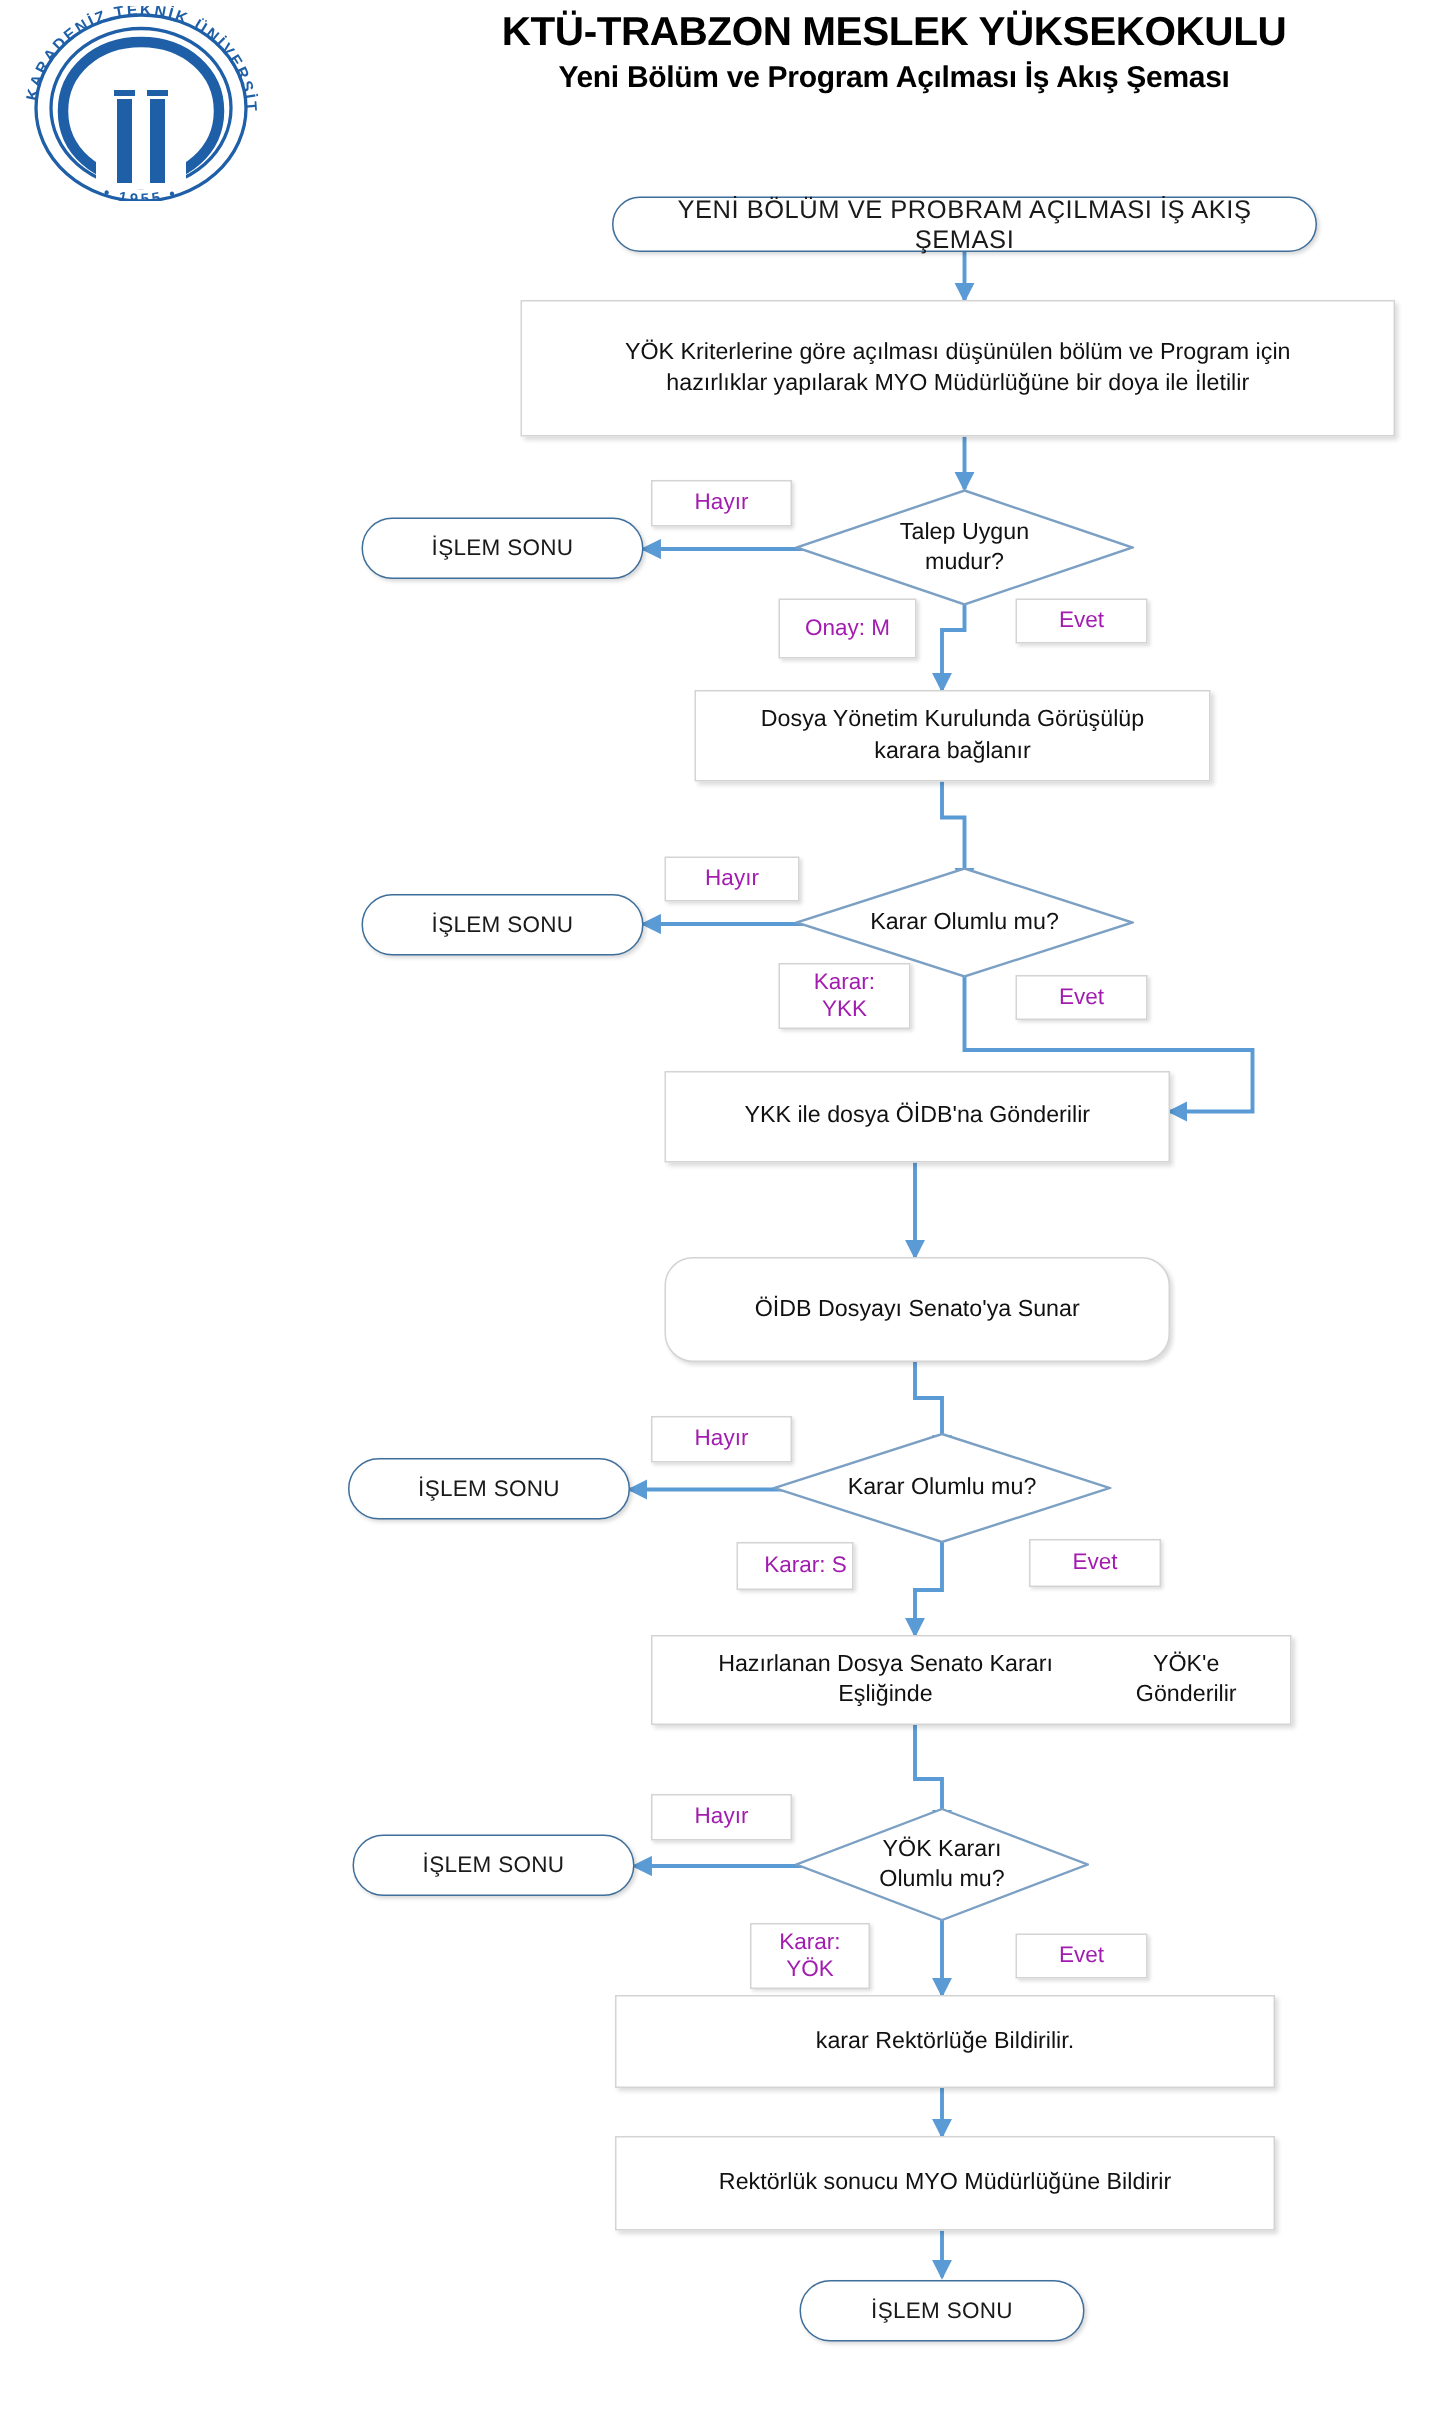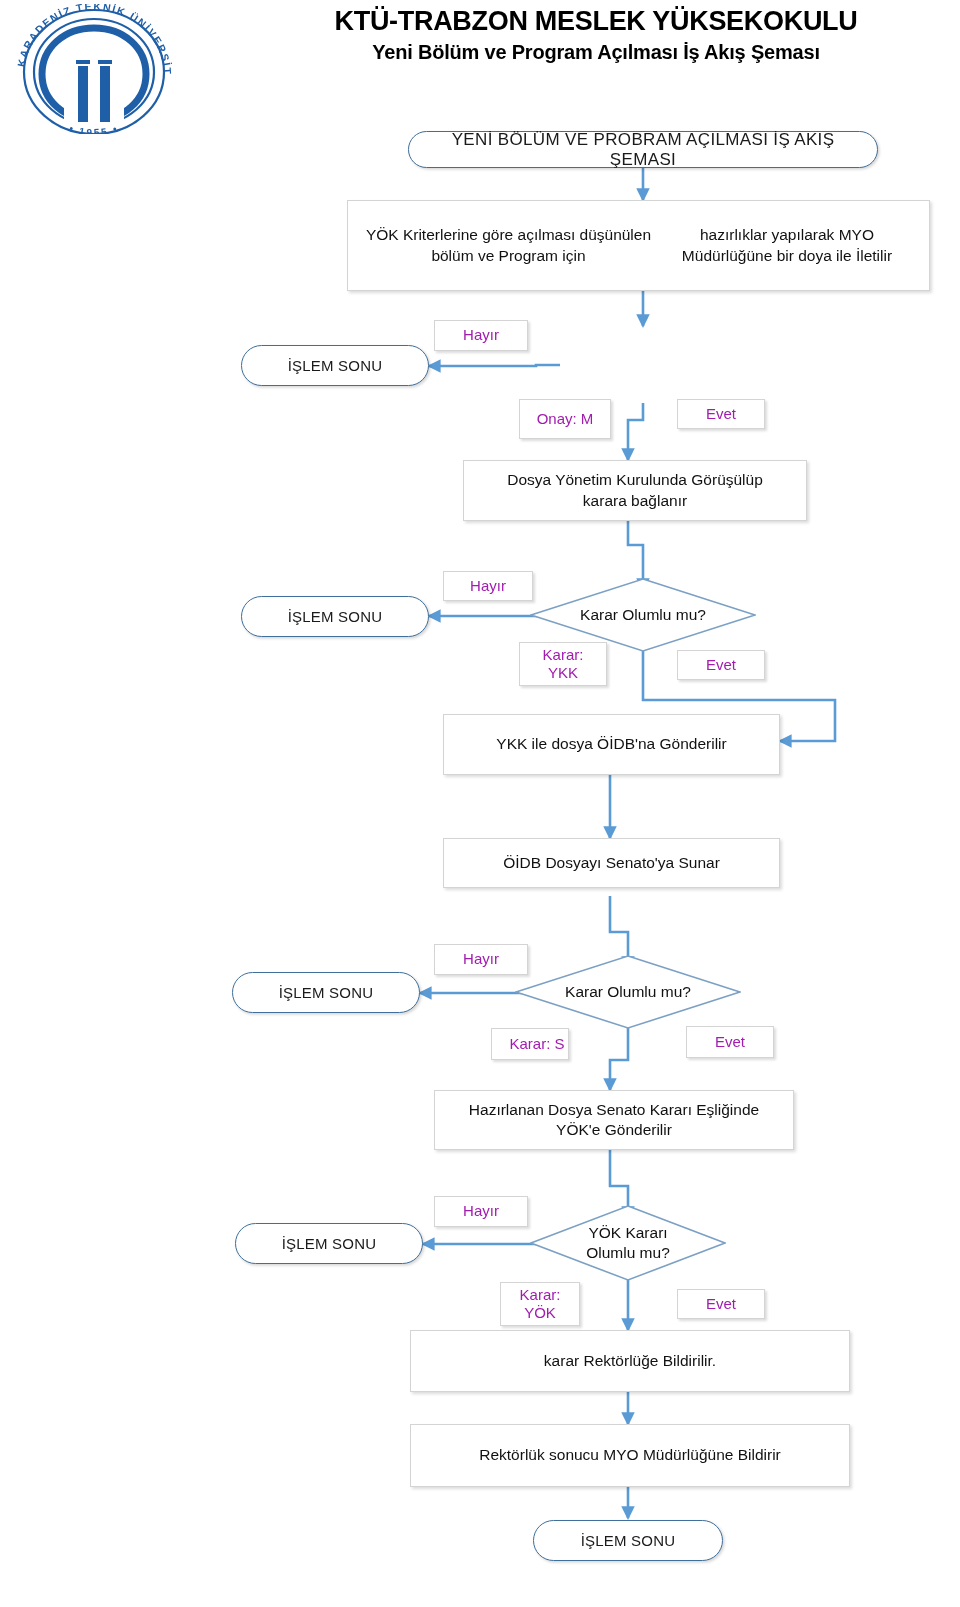--- a/index.html
+++ b/index.html
@@ -149,25 +149,34 @@
       <path d="M 628,1270 L 628,1330"></path>
 
       <path d="M 628,1392 L 628,1424"></path>
 
       <path d="M 628,1487 L 628,1518"></path>
     </g>
   </svg>
 
   <div class="node term banner" style="left:408px;top:131px;width:470px;height:37px;">YENİ BÖLÜM VE PROBRAM AÇILMASI İŞ AKIŞ ŞEMASI</div>
 
-  <div class="node proc" style="left:347px;top:200px;width:583px;height:91px;flex-direction:row;">
+  <div class="node proc" style="left:347px;top:200px;width:583px;height:91px;flex-direction:column;">
     <span>YÖK Kriterlerine göre açılması düşünülen bölüm ve Program için</span>
     <span>hazırlıklar yapılarak MYO Müdürlüğüne bir doya ile İletilir</span>
   </div>
 
+  <div class="node dec" style="left:530px;top:326px;width:226px;height:78px;">
+    <svg width="226" height="78" viewBox="0 0 226 78" xmlns="http://www.w3.org/2000/svg">
+      <polygon points="113,1 225,39 113,77 1,39" fill="#ffffff" stroke="#7ba0c4" stroke-width="1.6"></polygon>
+    </svg>
+    <div class="dec-text">
+      <div>Talep Uygun</div>
+      <div>mudur?</div>
+    </div>
+  </div>
 
   <div class="node lbl" style="left:434px;top:320px;width:94px;height:31px;">Hayır</div>
 
   <div class="node term" style="left:241px;top:345px;width:188px;height:41px;">İŞLEM SONU</div>
 
   <div class="node lbl" style="left:519px;top:399px;width:92px;height:40px;">Onay: M</div>
 
   <div class="node lbl" style="left:677px;top:399px;width:88px;height:30px;">Evet</div>
 
   <div class="node proc" style="left:463px;top:460px;width:344px;height:61px;flex-direction:column;">
@@ -188,38 +197,38 @@
 
   <div class="node lbl" style="left:519px;top:642px;width:88px;height:44px;flex-direction:column;">
     <span>Karar:</span>
     <span>YKK</span>
   </div>
 
   <div class="node lbl" style="left:677px;top:650px;width:88px;height:30px;">Evet</div>
 
   <div class="node proc" style="left:443px;top:714px;width:337px;height:61px;">YKK ile dosya ÖİDB'na Gönderilir</div>
 
-  <div class="node proc" style="left:443px;top:838px;width:337px;height:50px;">ÖİDB Dosyayı Senato'ya Sunar</div>
+  <div class="node proc" style="left:443px;top:838px;width:337px;height:70px;border-radius:19px;">ÖİDB Dosyayı Senato'ya Sunar</div>
 
   <div class="node dec" style="left:515px;top:955px;width:226px;height:74px;">
     <svg width="226" height="74" viewBox="0 0 226 74" xmlns="http://www.w3.org/2000/svg">
       <polygon points="113,1 225,37 113,73 1,37" fill="#ffffff" stroke="#7ba0c4" stroke-width="1.6"></polygon>
     </svg>
     <div class="dec-text">Karar Olumlu mu?</div>
   </div>
 
   <div class="node lbl" style="left:434px;top:944px;width:94px;height:31px;">Hayır</div>
 
   <div class="node term" style="left:232px;top:972px;width:188px;height:41px;">İŞLEM SONU</div>
 
   <div class="node lbl" style="left:491px;top:1028px;width:78px;height:32px;padding-left:14px;">Karar: S</div>
 
   <div class="node lbl" style="left:686px;top:1026px;width:88px;height:32px;">Evet</div>
 
-  <div class="node proc" style="left:434px;top:1090px;width:360px;height:60px;flex-direction:column;">
+  <div class="node proc" style="left:434px;top:1090px;width:427px;height:60px;flex-direction:row;">
     <span>Hazırlanan Dosya Senato Kararı Eşliğinde</span>
     <span>YÖK'e Gönderilir</span>
   </div>
 
   <div class="node dec" style="left:530px;top:1205px;width:196px;height:76px;">
     <svg width="196" height="76" viewBox="0 0 196 76" xmlns="http://www.w3.org/2000/svg">
       <polygon points="98,1 195,38 98,75 1,38" fill="#ffffff" stroke="#7ba0c4" stroke-width="1.6"></polygon>
     </svg>
     <div class="dec-text">
       <div>YÖK Kararı</div>

